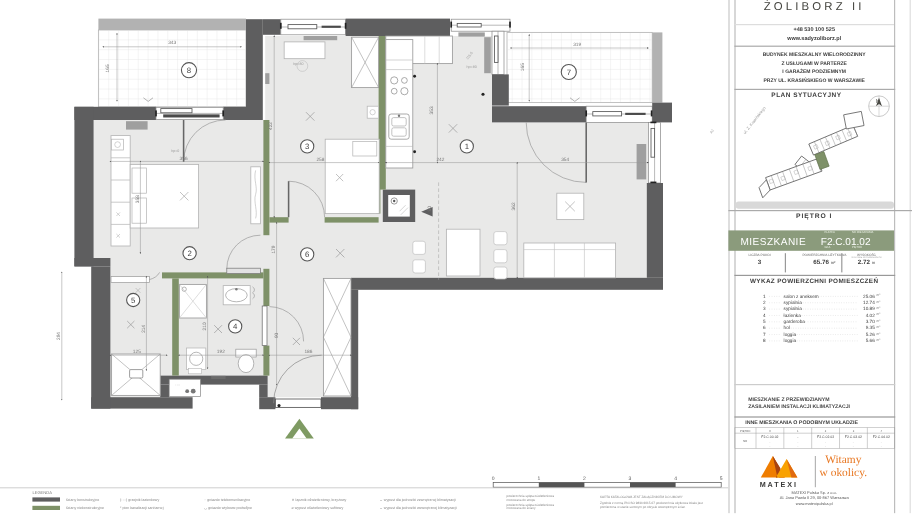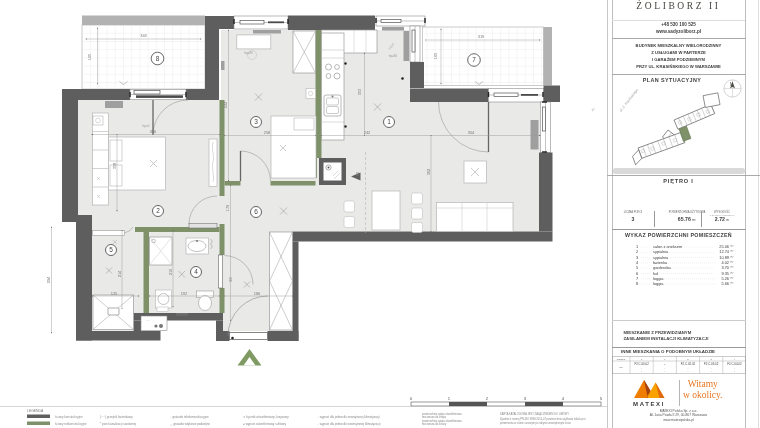--- a/index.html
+++ b/index.html
@@ -492,21 +492,21 @@
       </g>
 </svg>
 
 <div class="abs" style="left:607px;top:0;width:153px;height:428px;background:#fff;">
 
 <div class="abs" style="left:0;top:0;width:1px;height:428px;background:#c9c9c9;"></div>
 <div class="abs" style="left:4.5px;top:0;width:1px;height:428px;background:#bdbdbd;"></div>
 <div class="abs" style="left:138px;top:0;width:1px;height:428px;background:#bdbdbd;"></div>
 <div class="abs" style="left:151px;top:0;width:1px;height:428px;background:#dedede;"></div>
 
-<div class="abs ctr" style="left:5px;top:0px;width:133px;font-family:Liberation Serif, serif;font-size:9.5px;line-height:12.5px;letter-spacing:2.6px;color:#44443f;white-space:nowrap;">ŻOLIBORZ II</div>
+<div class="abs ctr" style="left:5px;top:0px;width:133px;font-family:Liberation Sans, sans-serif;font-size:9.5px;line-height:12.5px;letter-spacing:2.6px;color:#44443f;white-space:nowrap;">ŻOLIBORZ II</div>
 <div class="abs" style="left:5px;top:19.5px;width:133px;height:1px;background:#ddd;"></div>
 
 <div class="abs ctr" style="left:5px;top:21.5px;width:133px;font-size:4.6px;font-weight:bold;color:#3c3c3c;">+48 530 100 525</div>
 <div class="abs ctr" style="left:5px;top:28.5px;width:133px;font-size:4.6px;font-weight:bold;color:#3c3c3c;">www.sadyzoliborz.pl</div>
 <div class="abs" style="left:4.5px;top:38px;width:134px;height:1px;background:#aaa;"></div>
 
 <div class="abs ctr" style="left:5px;top:41.5px;width:133px;font-size:4.2px;font-weight:bold;color:#3c3c3c;line-height:7px;">BUDYNEK MIESZKALNY WIELORODZINNY<br>Z USŁUGAMI W PARTERZE<br>I GARAŻEM PODZIEMNYM<br>PRZY UL. KRASIŃSKIEGO W WARSZAWIE</div>
 <div class="abs" style="left:4.5px;top:73.5px;width:134px;height:1px;background:#aaa;"></div>
 
 <div class="abs ctr" style="left:5px;top:76.5px;width:120px;font-size:5.4px;font-weight:bold;letter-spacing:0.4px;color:#3c3c3c;">PLAN SYTUACYJNY</div>
@@ -545,20 +545,28 @@
 <g transform="translate(67,43) rotate(-20)">
           <rect x="0" y="0" width="8" height="13" fill="#7e9168" stroke="#5d7048" stroke-width="0.5"></rect>
         </g>
 </svg>
 
 <div class="abs" style="left:6px;top:168px;width:132px;height:5.5px;background:#d9d9d9;border-radius:2.5px;"></div>
 <div class="abs" style="left:0px;top:174.5px;width:153px;height:1px;background:#aaa;"></div>
 
 <div class="abs ctr" style="left:5px;top:178px;width:133px;font-size:5.6px;font-weight:bold;letter-spacing:0.8px;color:#3c3c3c;">PIĘTRO I</div>
 
+<div class="abs" style="left:0;top:192px;width:138px;height:17px;background:#8b9b7c;">
+  <div class="abs" style="left:10px;top:4px;font-size:8.4px;color:#fff;letter-spacing:0.4px;">MIESZKANIE</div>
+  <div class="abs" style="left:77px;top:4px;font-size:8.4px;color:#fff;">F2.C.01.02</div>
+  <div class="abs" style="left:80px;top:0.8px;font-size:2.3px;color:#e8eee2;">KLATKA</div>
+  <div class="abs" style="left:103px;top:0.8px;font-size:2.3px;color:#e8eee2;">NR MIESZKANIA</div>
+  <div class="abs" style="left:80px;top:13.8px;font-size:2.3px;color:#e8eee2;">GBA</div>
+  <div class="abs" style="left:103px;top:13.8px;font-size:2.3px;color:#e8eee2;">PIĘTRO</div>
+</div>
 
 <div class="abs" style="left:0;top:209px;width:138px;height:19.5px;">
   <div class="abs ctr" style="left:6px;top:2px;width:40px;font-size:2.7px;color:#666;">LICZBA POKOI</div>
   <div class="abs ctr" style="left:6px;top:7px;width:40px;font-size:5.2px;font-weight:bold;color:#3c3c3c;">3</div>
   <div class="abs ctr" style="left:49px;top:2px;width:62px;font-size:2.7px;color:#666;">POWIERZCHNIA UŻYTKOWA</div>
   <div class="abs ctr" style="left:49px;top:7px;width:62px;font-size:5.2px;font-weight:bold;color:#3c3c3c;">65.76 <span style="font-size:3.4px;font-weight:normal;">m²</span></div>
   <div class="abs ctr" style="left:93px;top:2px;width:44px;font-size:2.7px;color:#666;">WYSOKOŚĆ</div>
   <div class="abs ctr" style="left:93px;top:5px;width:44px;font-size:1.9px;color:#999;">W STANIE WYKOŃCZONYM</div>
   <div class="abs ctr" style="left:93px;top:7px;width:44px;font-size:5.2px;font-weight:bold;color:#3c3c3c;">2.72 <span style="font-size:3.4px;font-weight:normal;">m</span></div>
   <div class="abs" style="left:47px;top:2px;width:1px;height:16px;background:#999;"></div>

